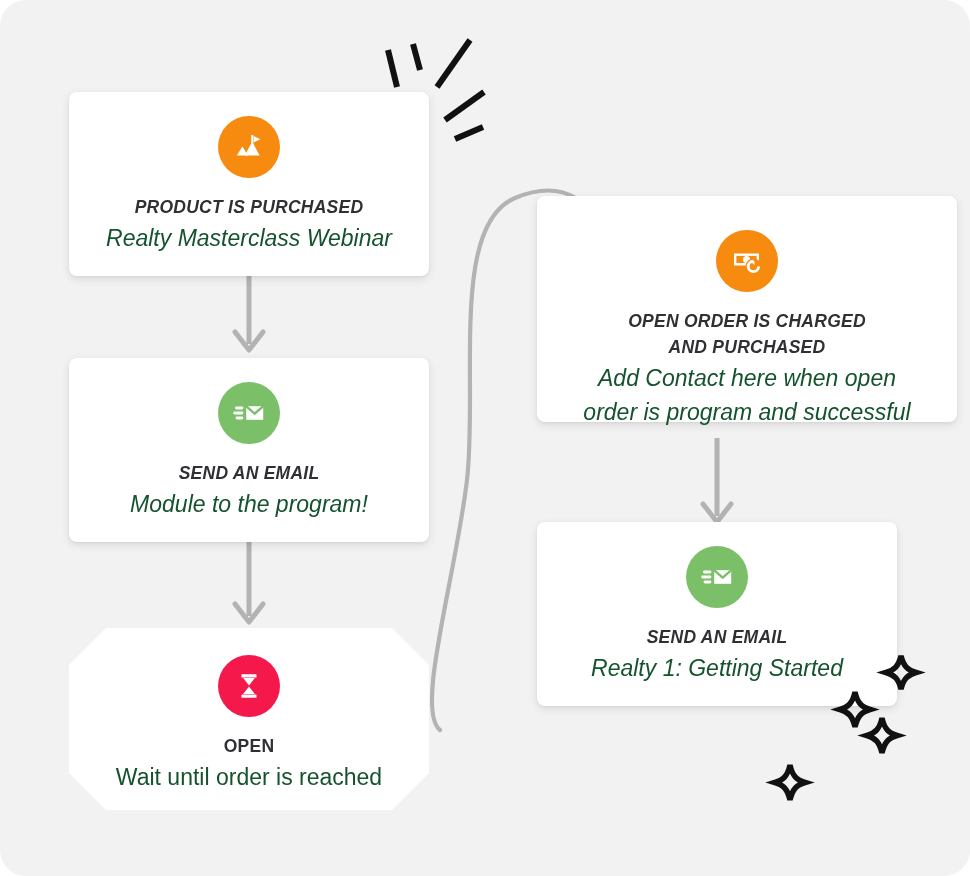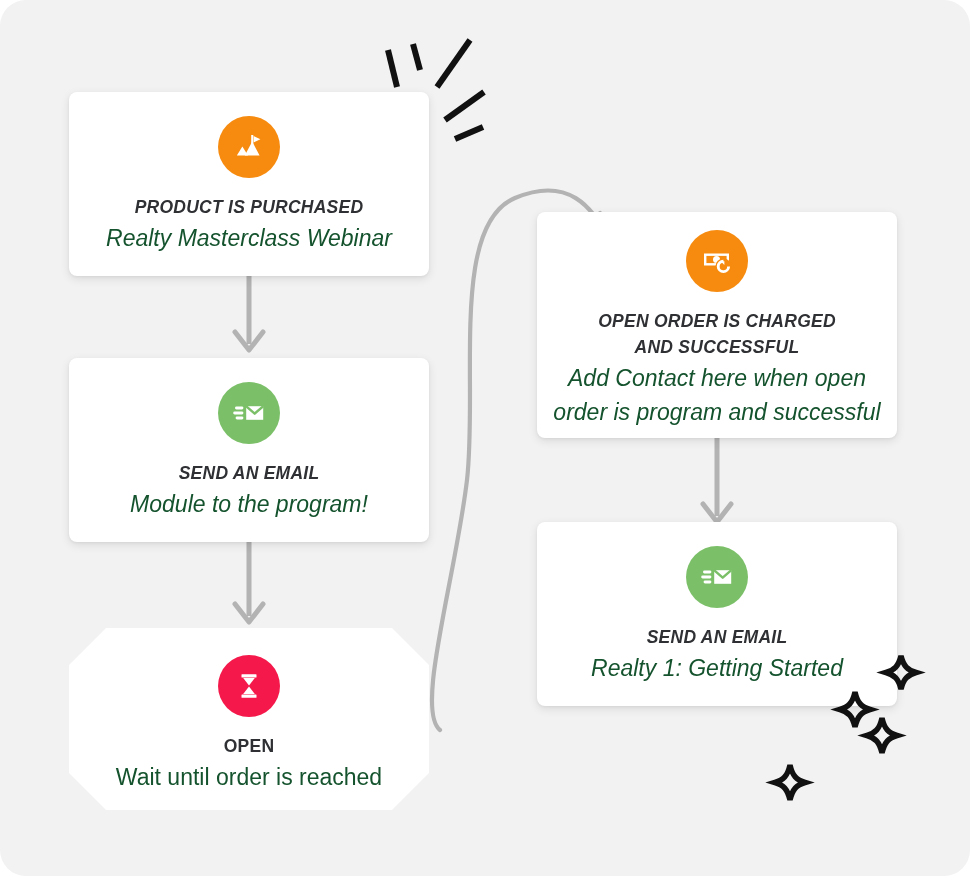--- a/index.html
+++ b/index.html
@@ -145,36 +145,36 @@
         <rect x="7.5" y="3.2" width="15" height="3.4" rx="0.6" fill="#ffffff"></rect>
         <rect x="7.5" y="23.4" width="15" height="3.4" rx="0.6" fill="#ffffff"></rect>
         <path d="M9.2 7.0 H20.8 L15 14.6 Z" fill="#ffffff"></path>
         <path d="M15 15.4 L20.8 23.0 H9.2 Z" fill="#ffffff"></path>
       </svg>
     </div>
     <div class="card-title">OPEN</div>
     <div class="card-sub">Wait until order is reached</div>
   </div>
 
-  <div class="card rect" style="left:537px; top:212px; width:360px; height:226px; padding-top:18px;">
+  <div class="card rect" style="left:537px; top:196px; width:420px; height:226px; padding-top:34px;">
     <div class="icon-badge" style="background:#f68b0f;">
       <svg width="34" height="34" viewBox="0 0 34 34" aria-hidden="true">
 
         <path d="M4 9.5 H29 V21.5 H4 Z" fill="#ffffff"></path>
         <path d="M6.4 11.9 H26.6 V19.1 H6.4 Z" fill="#f68b0f"></path>
         <circle cx="16.5" cy="15.5" r="3.5" fill="#ffffff"></circle>
 
         <circle cx="23.4" cy="22.4" r="8.0" fill="#f68b0f"></circle>
         <path d="M28.6 22.4 A5.2 5.2 0 1 1 23.4 17.2" fill="none" stroke="#ffffff" stroke-width="2.9" stroke-linecap="butt"></path>
         <path d="M20.6 17.2 L24.4 17.2 L24.4 21.0 Z" fill="#ffffff"></path>
       </svg>
     </div>
     <div class="card-title">
       <span>OPEN ORDER IS CHARGED</span><br>
-      <span>AND SUCCESSFUL</span>
+      <span>AND PURCHASED</span>
     </div>
     <div class="card-sub">
       <span>Add Contact here when open</span><br>
       <span>order is program and successful</span>
     </div>
   </div>
 
   <div class="card rect" style="left:537px; top:522px; width:360px; height:184px; padding-top:24px;">
     <div class="icon-badge" style="background:#7bc068;">
       <svg width="34" height="34" viewBox="0 0 34 34" aria-hidden="true">

